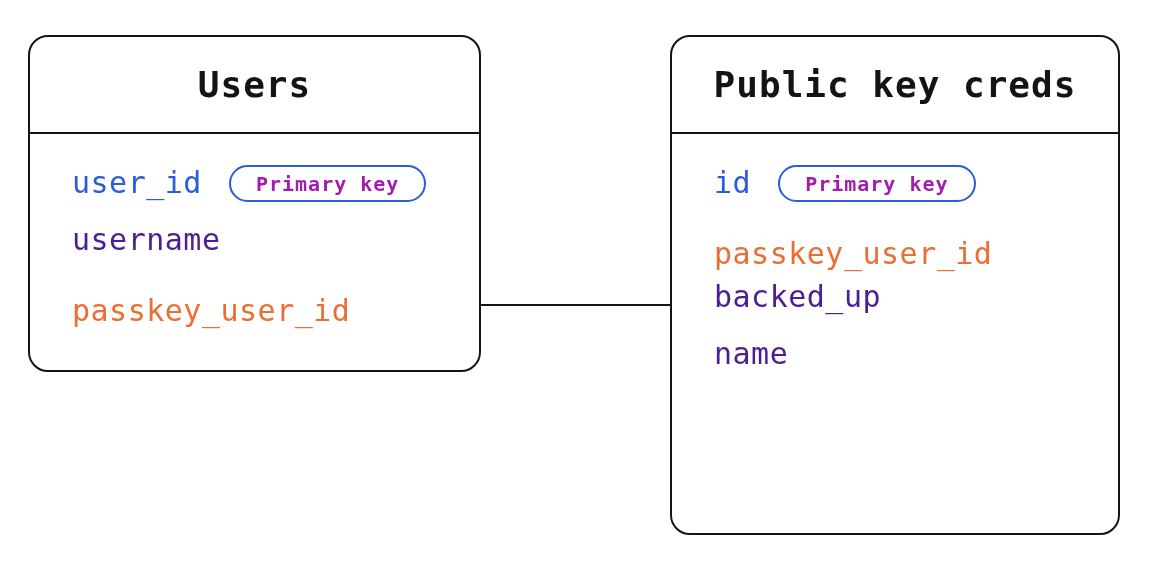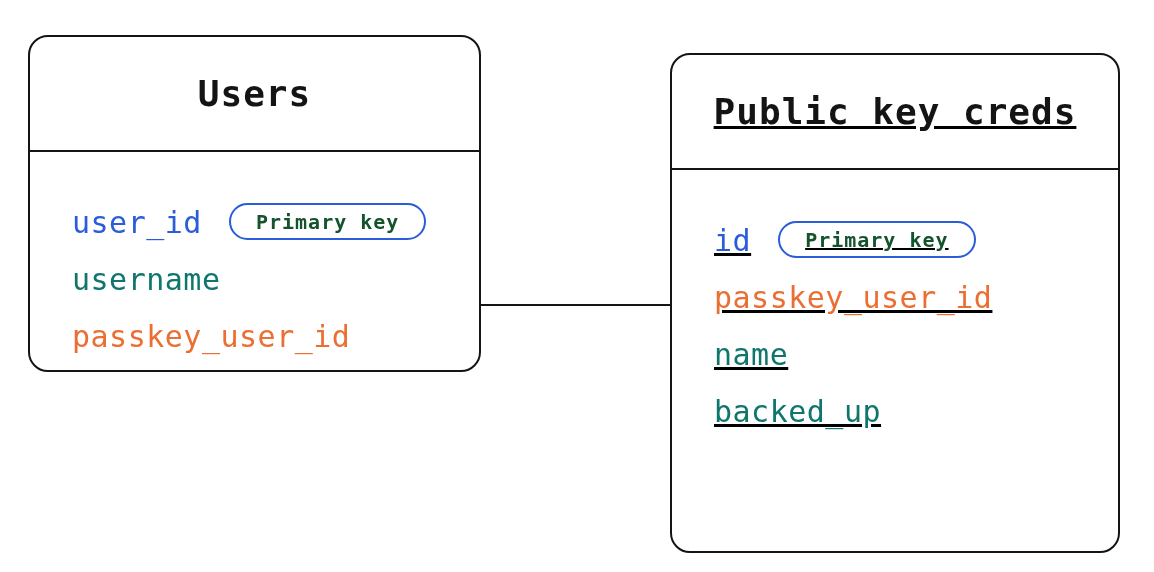--- a/index.html
+++ b/index.html
@@ -22,72 +22,71 @@
     box-sizing: border-box;
   }
   .entity-table.users {
     left: 28px;
     top: 35px;
     width: 453px;
     height: 337px;
   }
   .entity-table.creds {
     left: 670px;
-    top: 53px;
+    top: 35px;
     width: 450px;
     height: 500px;
-    text-decoration: underline;
   }
   .entity-header {
-    height: 115px;
+    height: 97px;
     border-bottom: 2px solid #141414;
     display: flex;
     align-items: center;
     justify-content: center;
     box-sizing: border-box;
   }
   .entity-title {
     font-size: 36px;
     font-weight: bold;
     color: #141414;
     letter-spacing: 1px;
     white-space: nowrap;
   }
   .entity-body {
     padding: 31px 0 0 42px;
   }
   .field-row {
     height: 57px;
     display: flex;
-    align-items: flex-end;
+    align-items: flex-start;
     white-space: nowrap;
   }
   .field-name {
     font-size: 30px;
     letter-spacing: 0.5px;
-    color: #0f766e;
+    color: #4c1d95;
   }
   .field-name.key-blue { color: #2b5cd9; }
   .field-name.link-orange { color: #eb6e33; margin-top: 14px; }
   .pk-badge {
     margin-left: 27px;
     height: 37px;
     padding: 0 25px;
     border: 2px solid #2b5cd9;
     border-radius: 999px;
     display: flex;
     align-items: center;
     justify-content: center;
     box-sizing: border-box;
   }
   .pk-badge-label {
     font-size: 20px;
     font-weight: bold;
     letter-spacing: 1px;
-    color: #14532d;
+    color: #a21caf;
     white-space: nowrap;
   }
   .relation-line {
     position: absolute;
     left: 481px;
     top: 304px;
     width: 189px;
     height: 2px;
     background: #141414;
   }
@@ -125,19 +124,19 @@
     <div class="field-row">
       <span class="field-name key-blue">id</span>
       <span class="pk-badge">
         <span class="pk-badge-label">Primary key</span>
       </span>
     </div>
     <div class="field-row">
       <span class="field-name link-orange">passkey_user_id</span>
     </div>
     <div class="field-row">
-      <span class="field-name">name</span>
+      <span class="field-name">backed_up</span>
     </div>
     <div class="field-row">
-      <span class="field-name">backed_up</span>
+      <span class="field-name">name</span>
     </div>
   </div>
 </div>
 
 </body></html>

